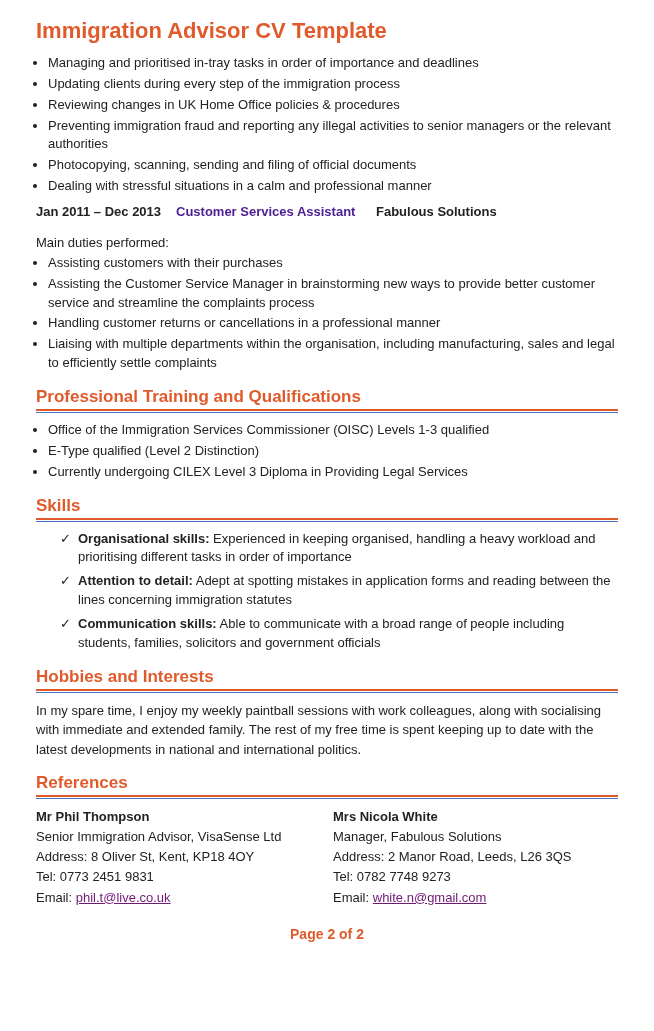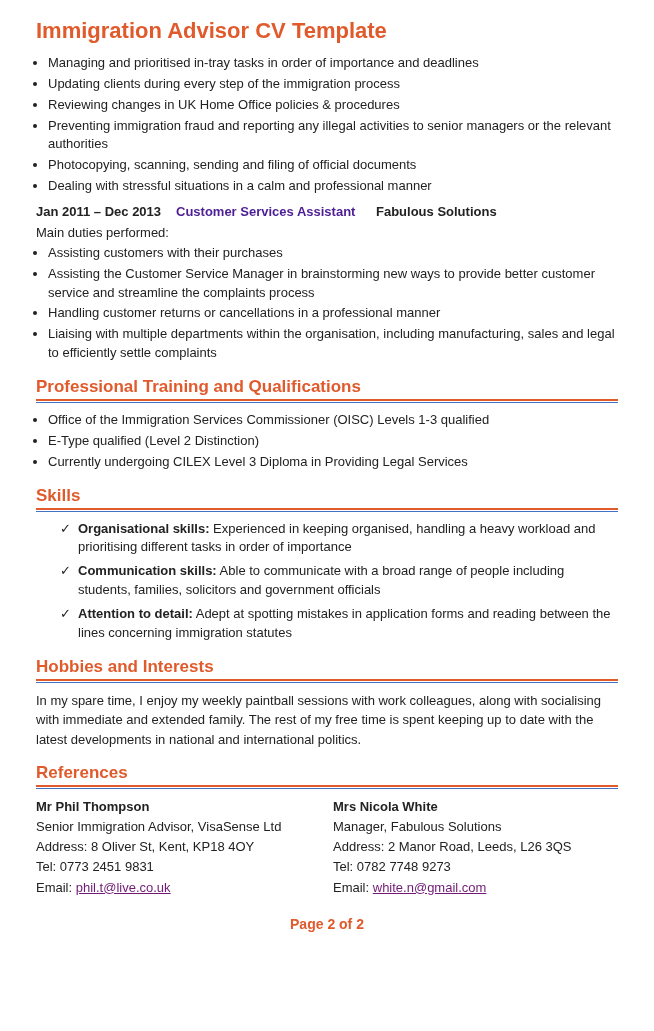--- a/index.html
+++ b/index.html
@@ -22,21 +22,21 @@
       margin-left: 12px;
       margin-bottom: 8px;
     }
     ul.bullet-list li {
       margin-bottom: 2px;
       line-height: 1.45;
     }
     .job-header {
       display: flex;
       gap: 0;
-      margin-bottom: 6px;
+      margin-bottom: 16px;
       margin-top: 8px;
       font-weight: bold;
       font-size: 13px;
     }
     .job-date { min-width: 140px; }
     .job-title { min-width: 200px; color: #4c1d95; }
     .job-company { color: #222; }
     .job-duties {
       margin-bottom: 4px;
       font-size: 13px;
@@ -153,24 +153,24 @@
 <h2 class="section-heading">Skills</h2>
 <div class="section-rule-container">
   <hr class="section-rule-top">
   <hr class="section-rule-bottom">
 </div>
 <ul class="check-list">
   <li>
     <span class="skill-bold">Organisational skills:</span><span> Experienced in keeping organised, handling a heavy workload and prioritising different tasks in order of importance</span>
   </li>
   <li>
-    <span class="skill-bold">Communication skills:</span><span> Able to communicate with a broad range of people including students, families, solicitors and government officials</span>
+    <span class="skill-bold">Attention to detail:</span><span> Adept at spotting mistakes in application forms and reading between the lines concerning immigration statutes</span>
   </li>
   <li>
-    <span class="skill-bold">Attention to detail:</span><span> Adept at spotting mistakes in application forms and reading between the lines concerning immigration statutes</span>
+    <span class="skill-bold">Communication skills:</span><span> Able to communicate with a broad range of people including students, families, solicitors and government officials</span>
   </li>
 </ul>
 
 <h2 class="section-heading">Hobbies and Interests</h2>
 <div class="section-rule-container">
   <hr class="section-rule-top">
   <hr class="section-rule-bottom">
 </div>
 <p class="hobbies-text">In my spare time, I enjoy my weekly paintball sessions with work colleagues, along with socialising with immediate and extended family. The rest of my free time is spent keeping up to date with the latest developments in national and international politics.</p>
 

